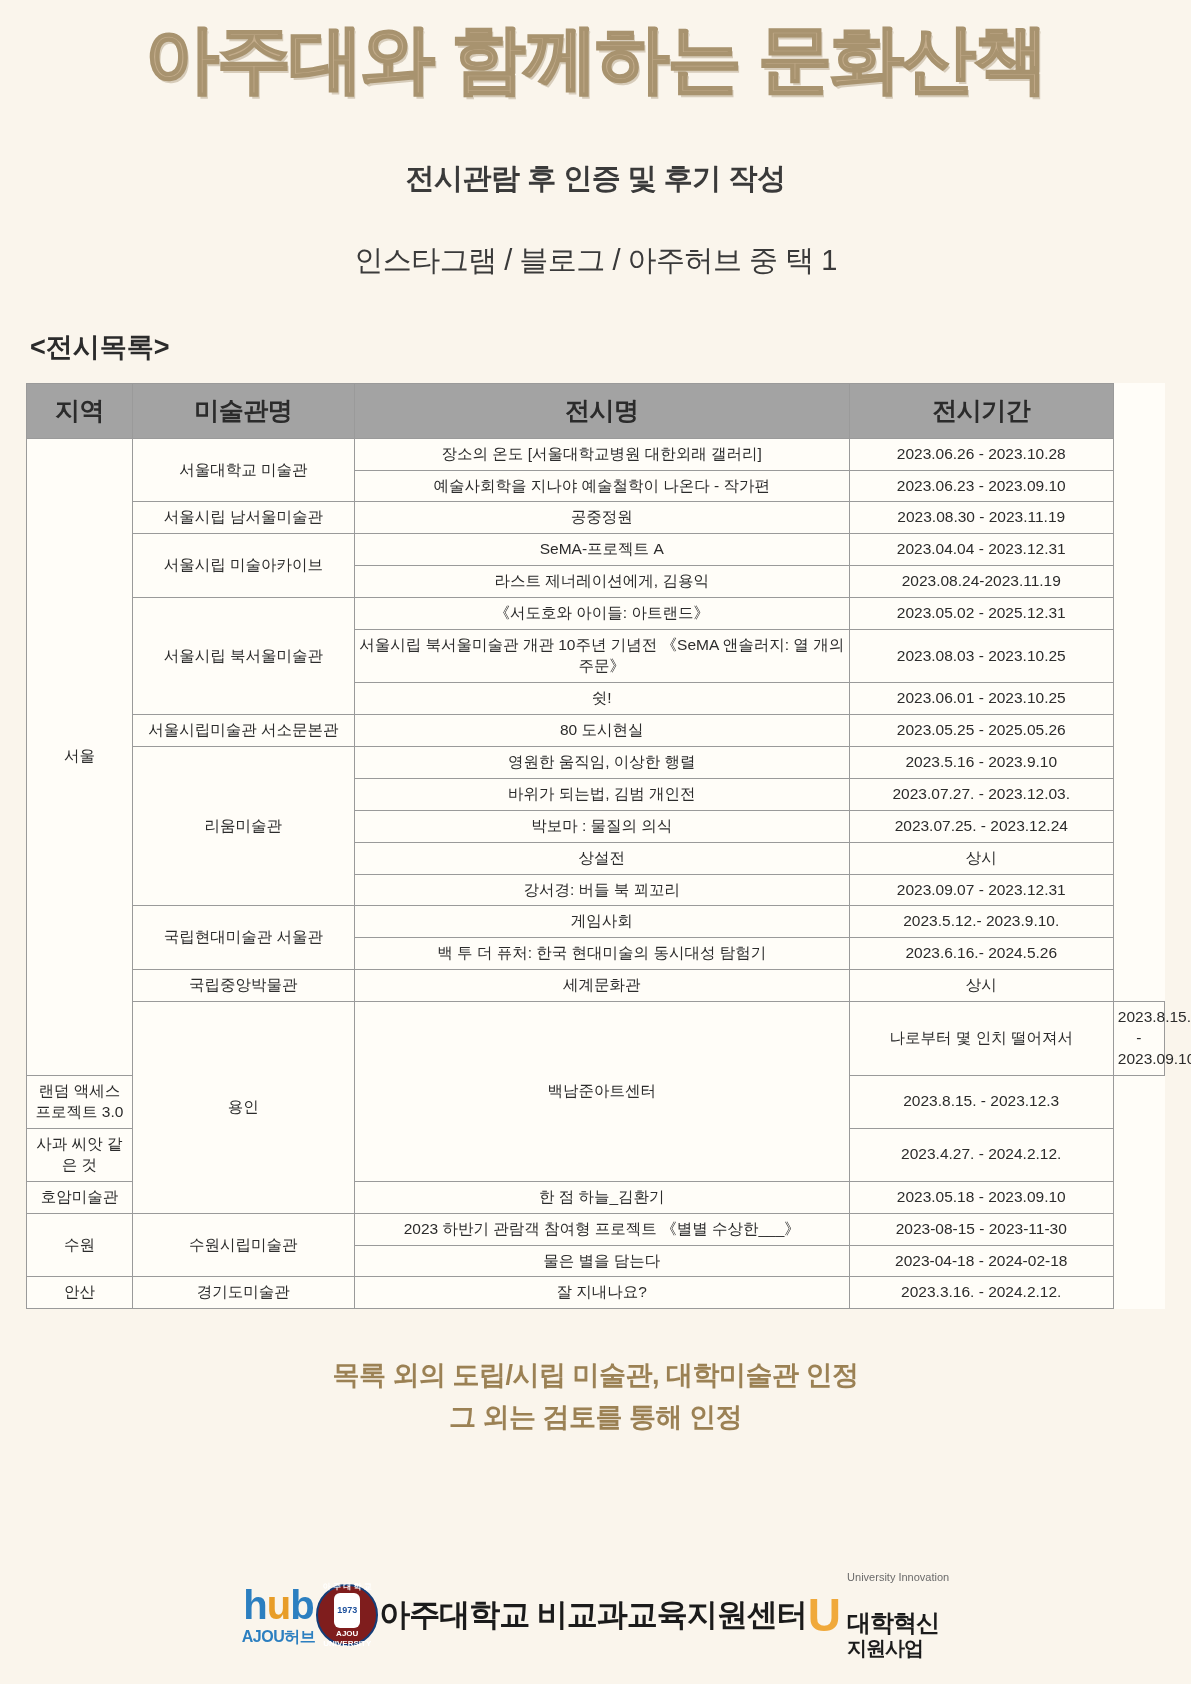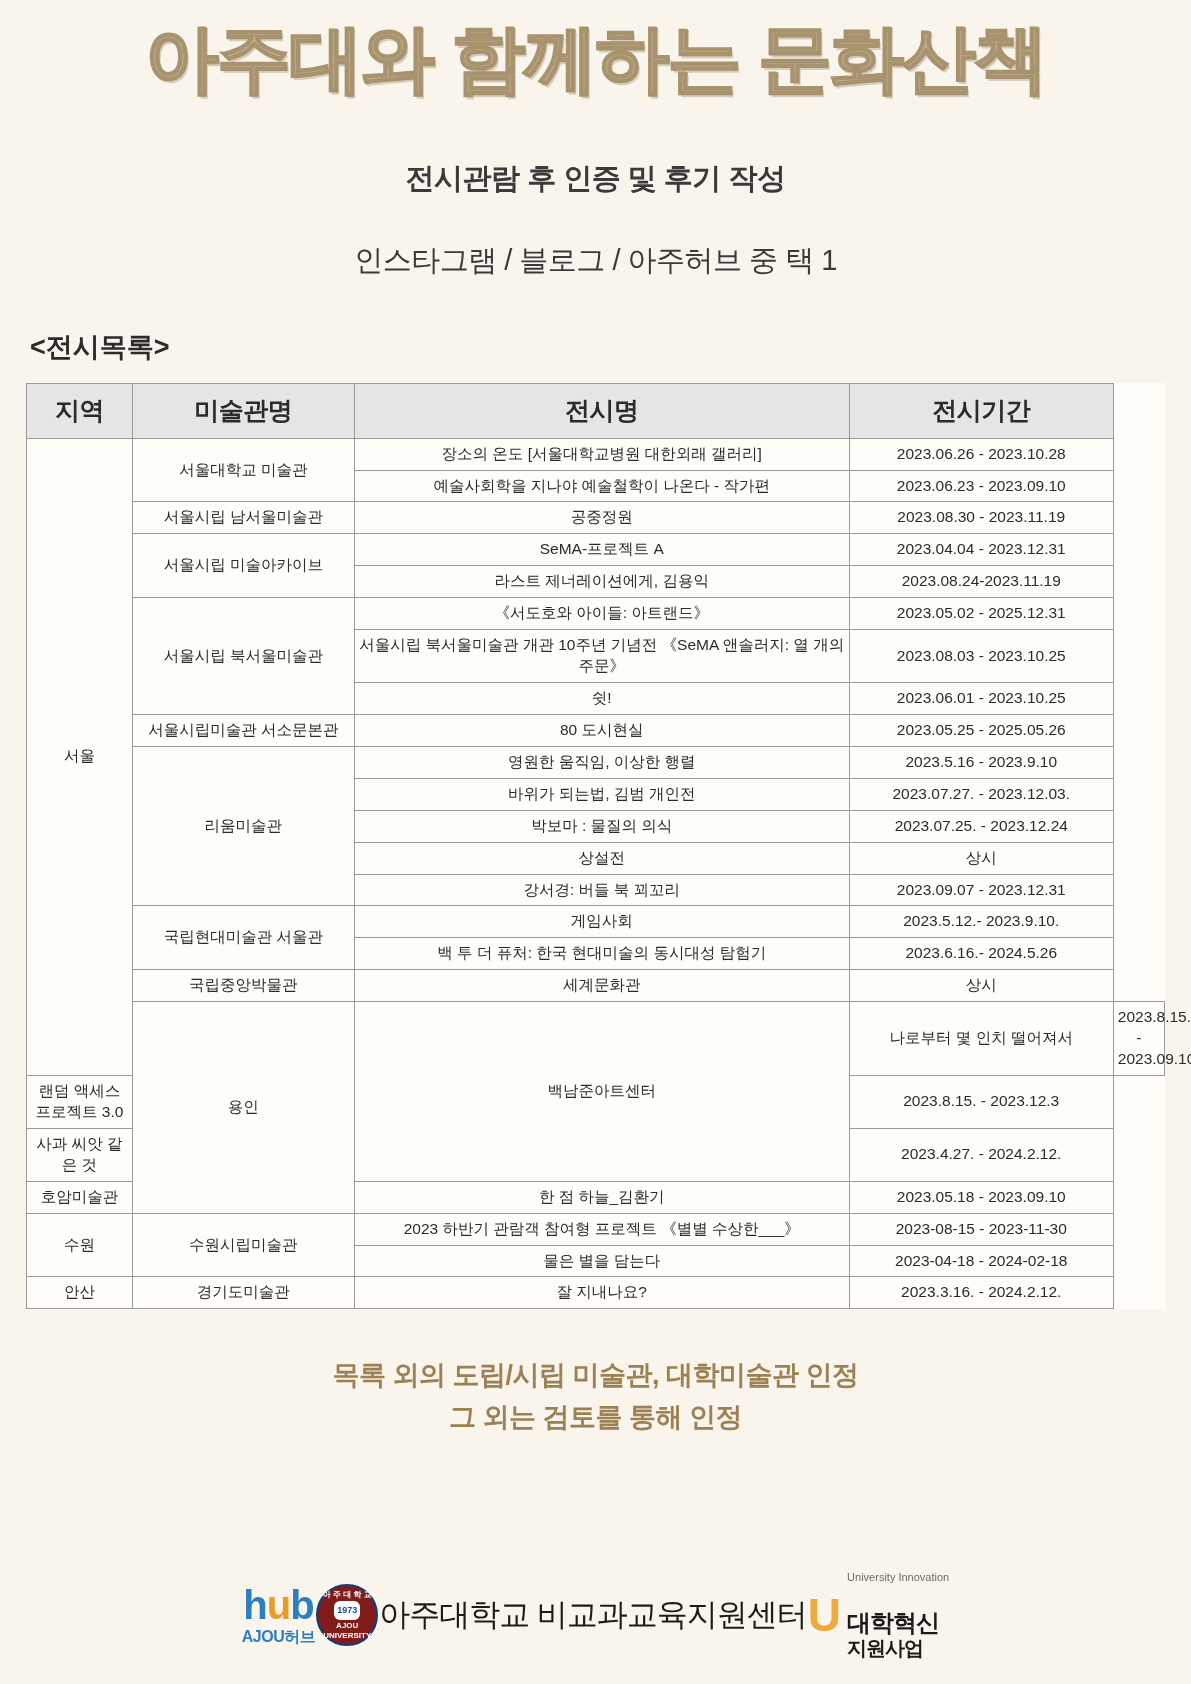--- a/index.html
+++ b/index.html
@@ -75,21 +75,21 @@
   table.exhibits td {
     border: 1px solid #9a9a9a;
     text-align: center;
     vertical-align: middle;
     padding: 5px 4px;
     font-size: 15.5px;
     color: #2b2b2b;
     line-height: 1.35;
   }
   table.exhibits thead th {
-    background: #e5e5e5;
+    background: #a3a3a3;
     font-size: 25px;
     font-weight: bold;
     padding: 10px 4px;
     letter-spacing: -0.5px;
   }
   td.region {
     font-size: 19px;
     background: #fffdf8;
     margin-top: 27px;
   }
@@ -163,26 +163,26 @@
     font-weight: bold;
     line-height: 1.25;
     text-align: center;
     border: 2px solid #143d78;
   }
   .seal .year {
     font-size: 9px;
     background: #ffffff;
     color: #1b4f9c;
     border-radius: 6px;
-    padding: 4px 3px;
+    padding: 12px 3px;
     margin: 1px 0;
   }
   .center-name {
     font-size: 31px;
-    font-weight: normal;
+    font-weight: bold;
     color: #1b1b1b;
     letter-spacing: -1px;
   }
   .logo-innov {
     display: flex;
     align-items: center;
     gap: 6px;
   }
   .innov-mark {
     font-size: 46px;

